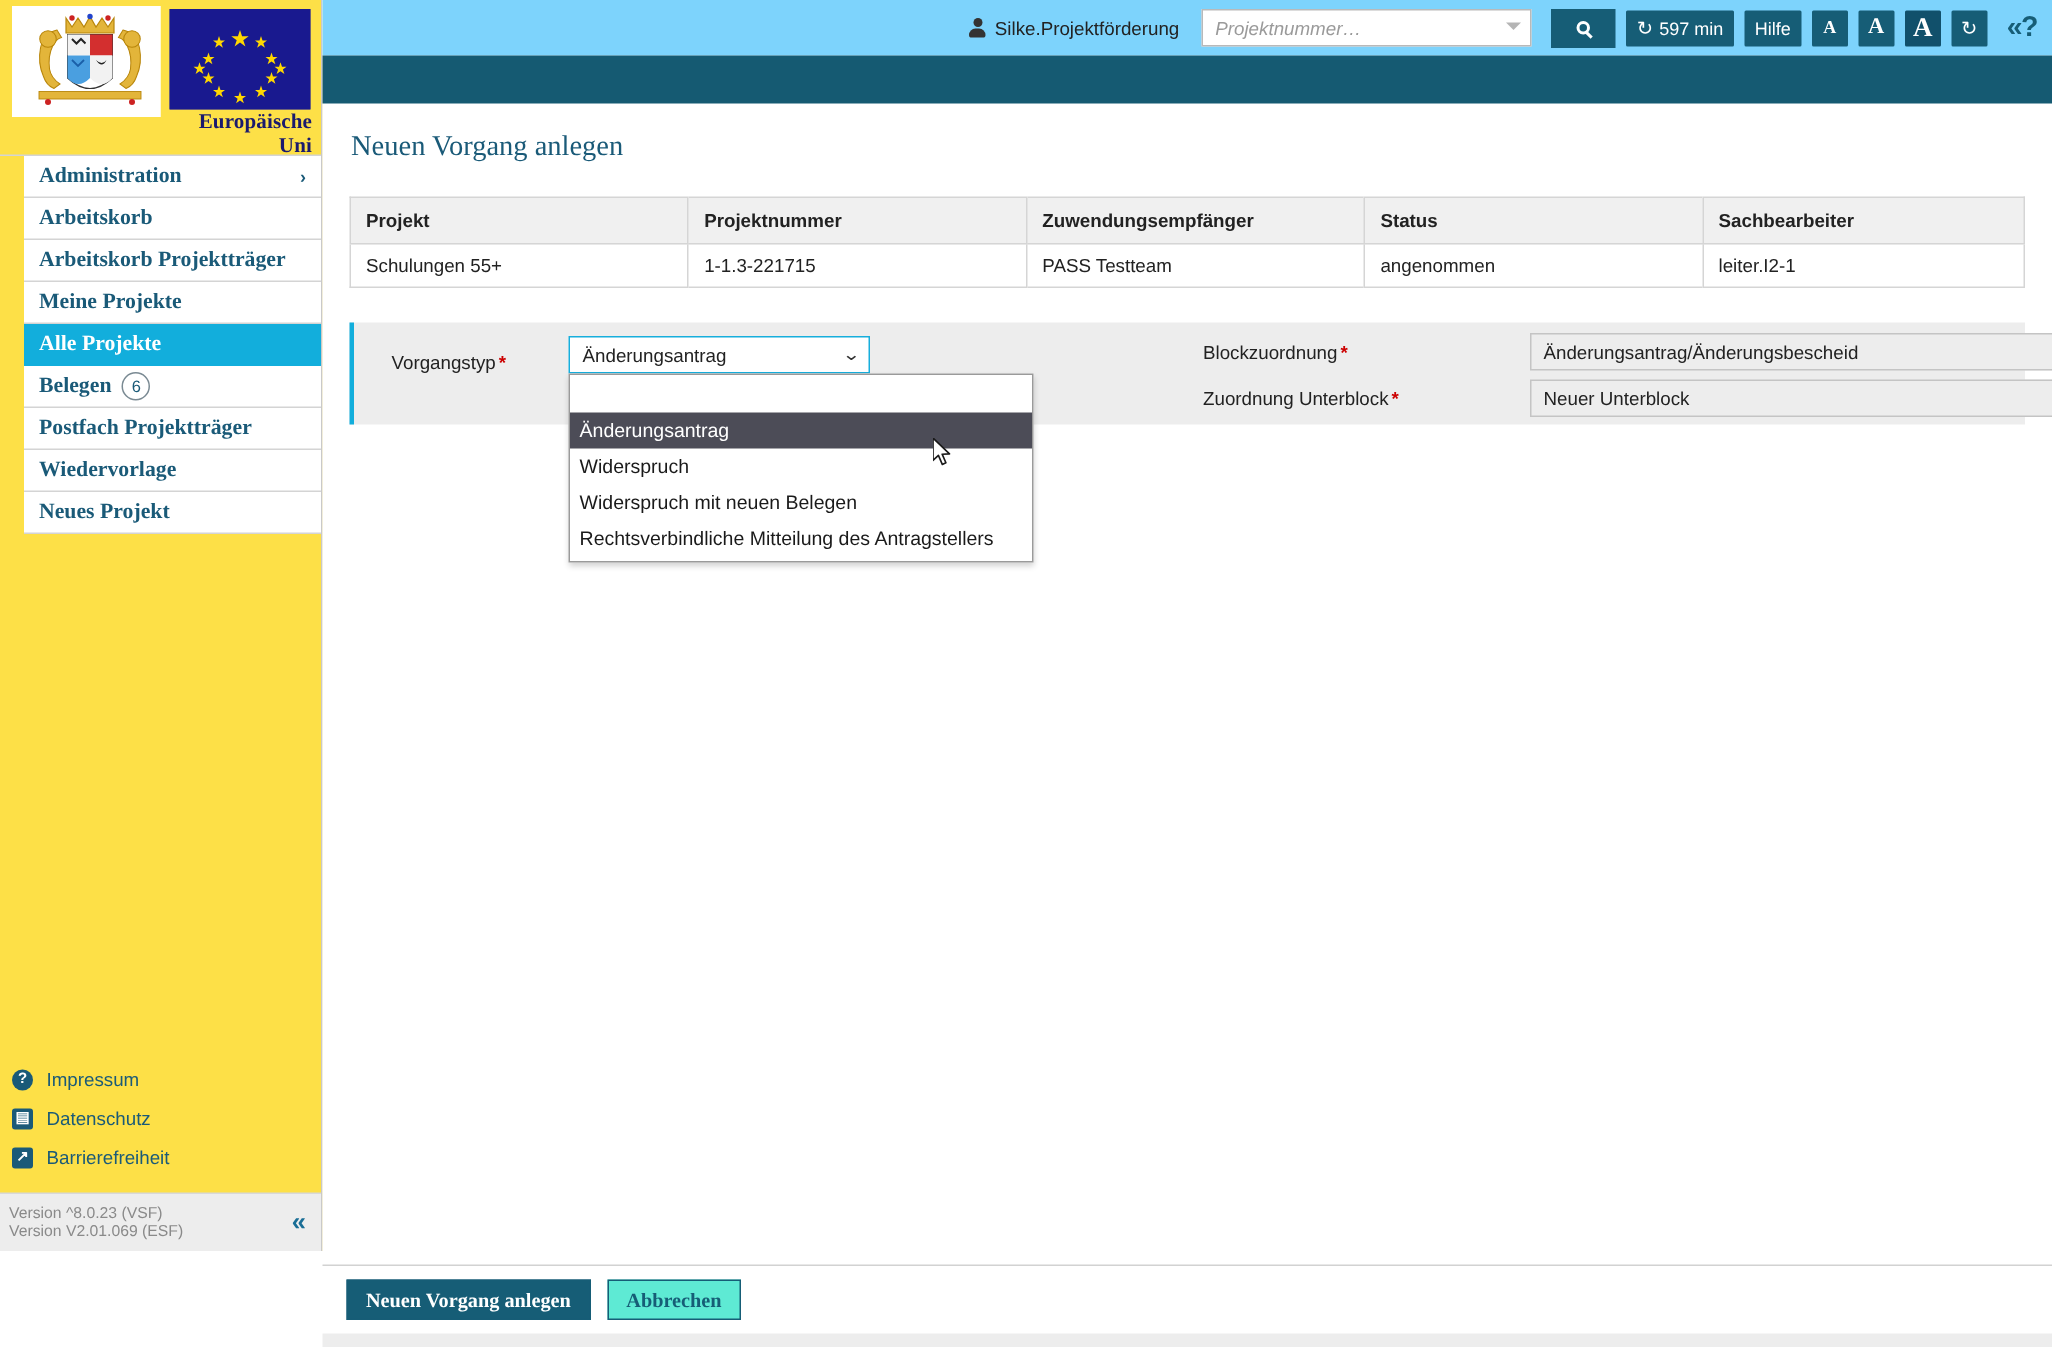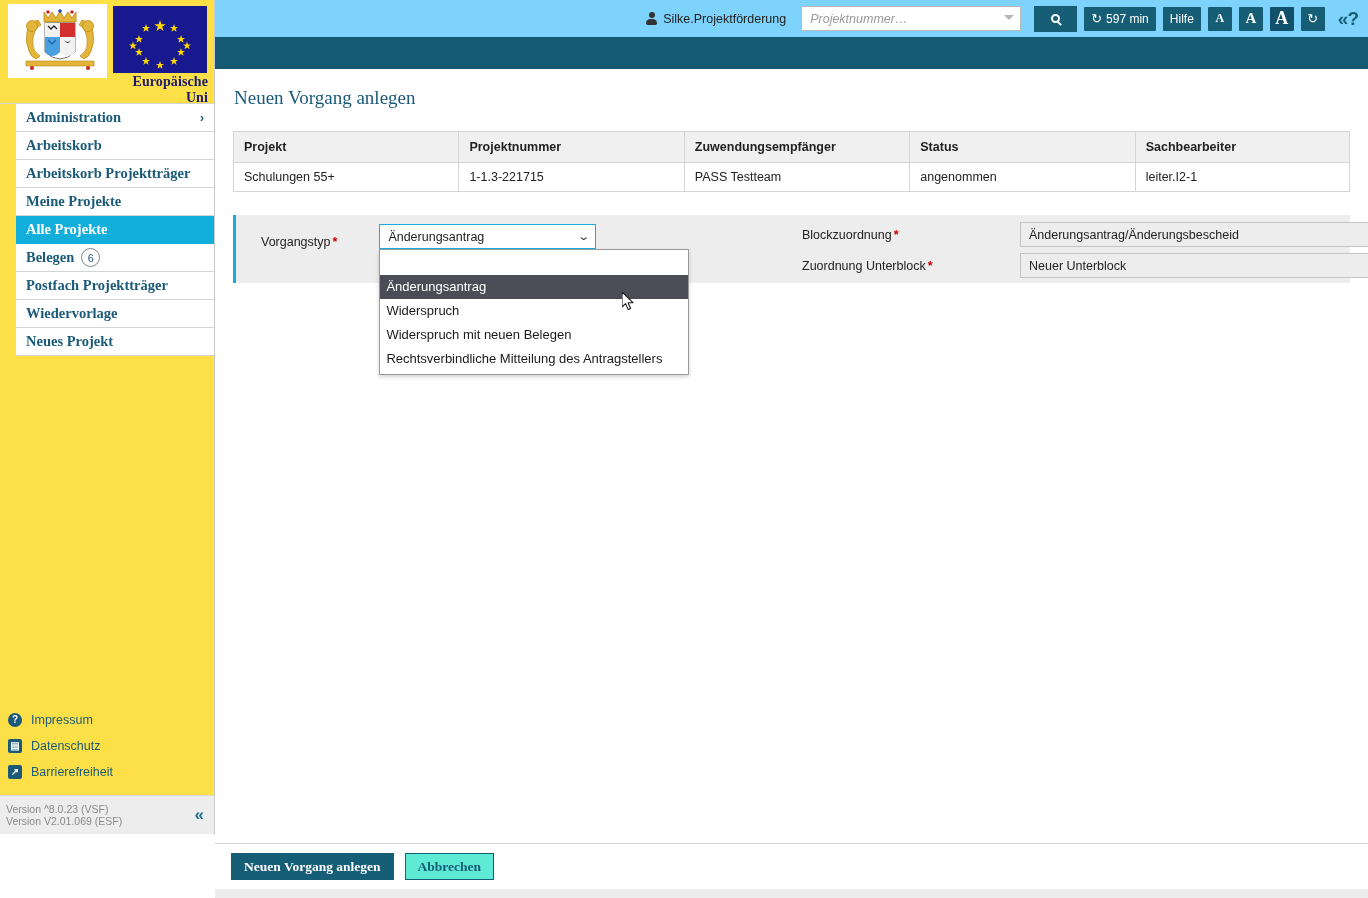--- a/index.html
+++ b/index.html
@@ -339,21 +339,21 @@
     border: 1px solid #c4c4c4;
     margin-left: 40px;
   }
   .sel-caret {
     font-size: 11px;
     color: #333;
     transform: scaleX(1.35);
     margin-left: 8px;
   }
 
-  .vorgang-wrap { position: relative; margin-left: 42px; width: 217px; }
+  .vorgang-wrap { position: relative; margin-left: 42px; width: 201px; }
 
   .dropdown {
     position: absolute;
     left: 0;
     top: 25px;
     width: 310px;
     background: #fff;
     border: 1px solid #9a9a9a;
     box-shadow: 0 2px 4px rgba(0,0,0,.18);
     z-index: 50;

